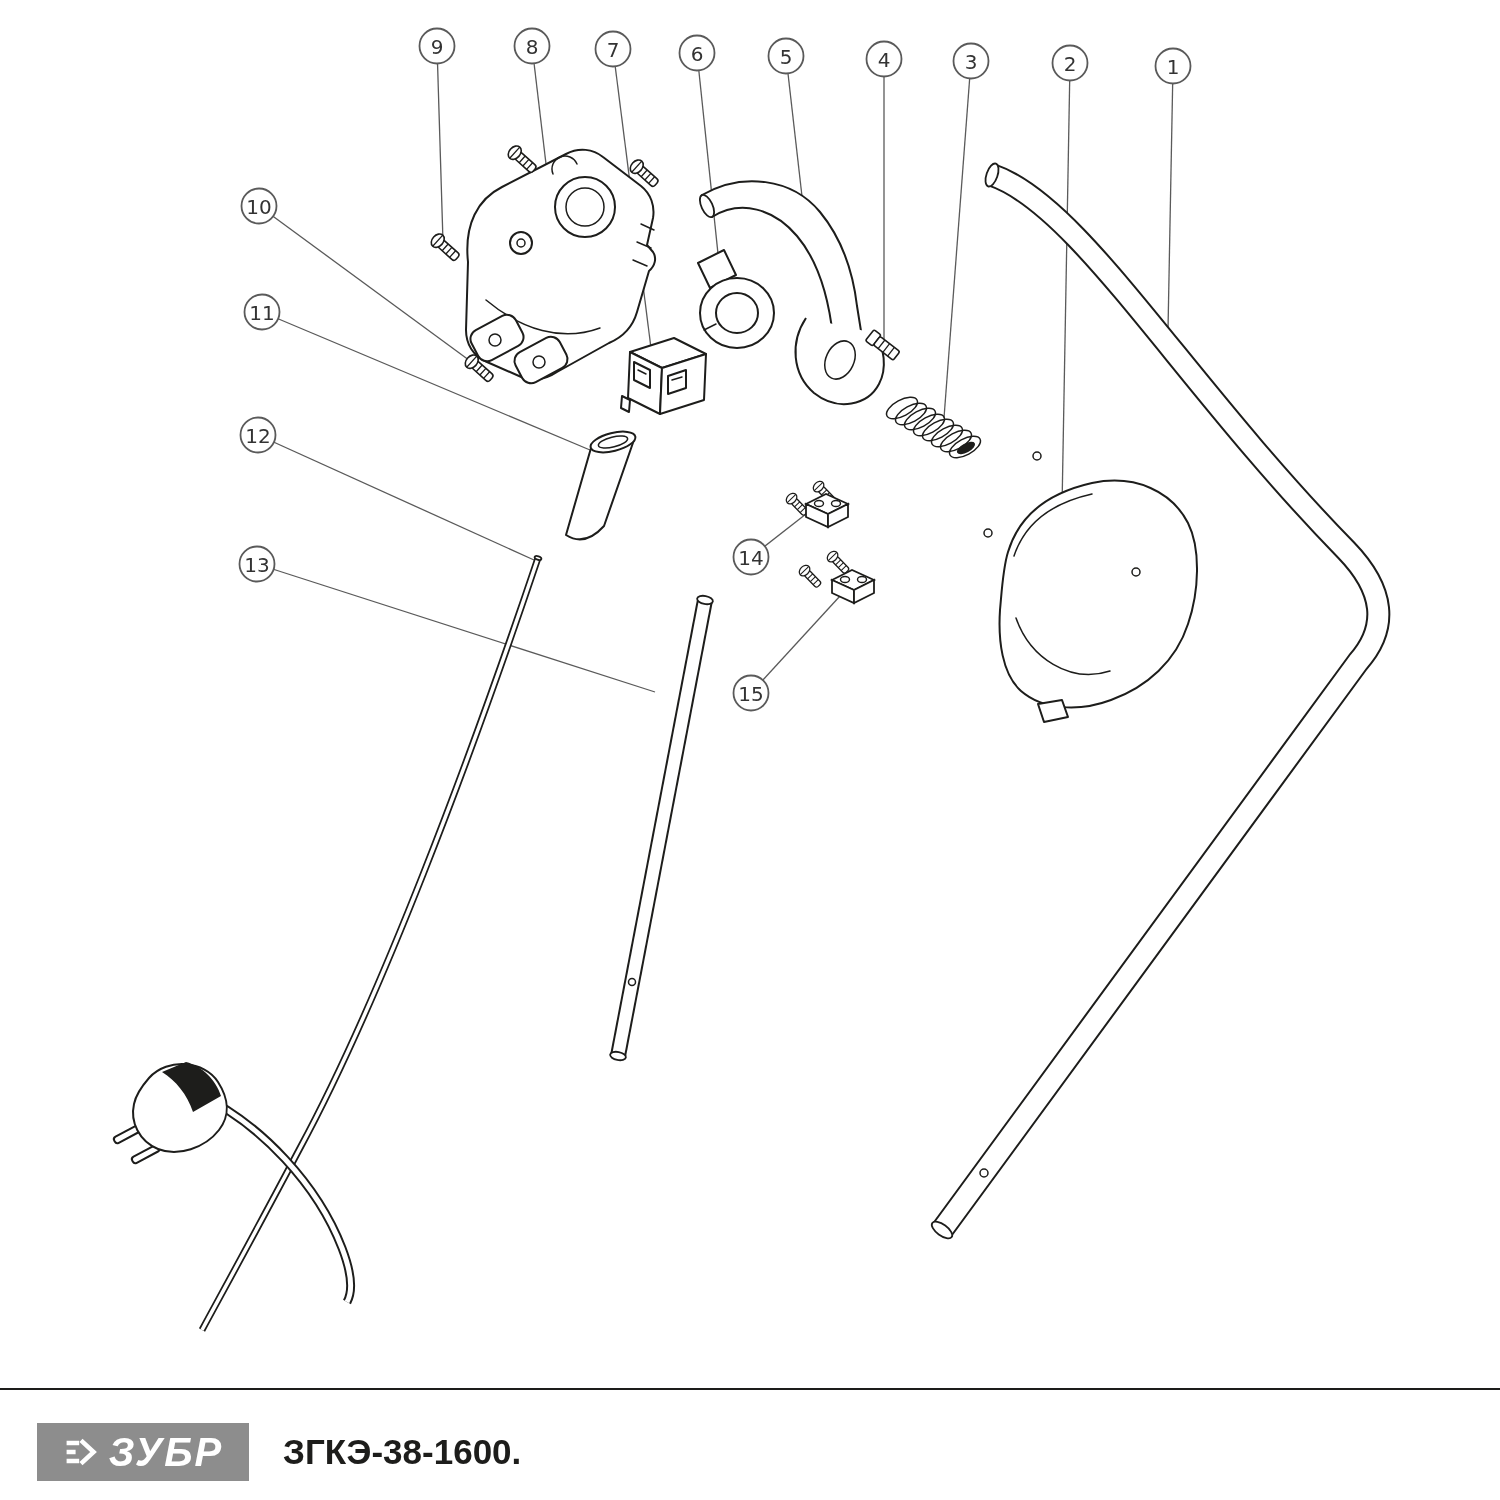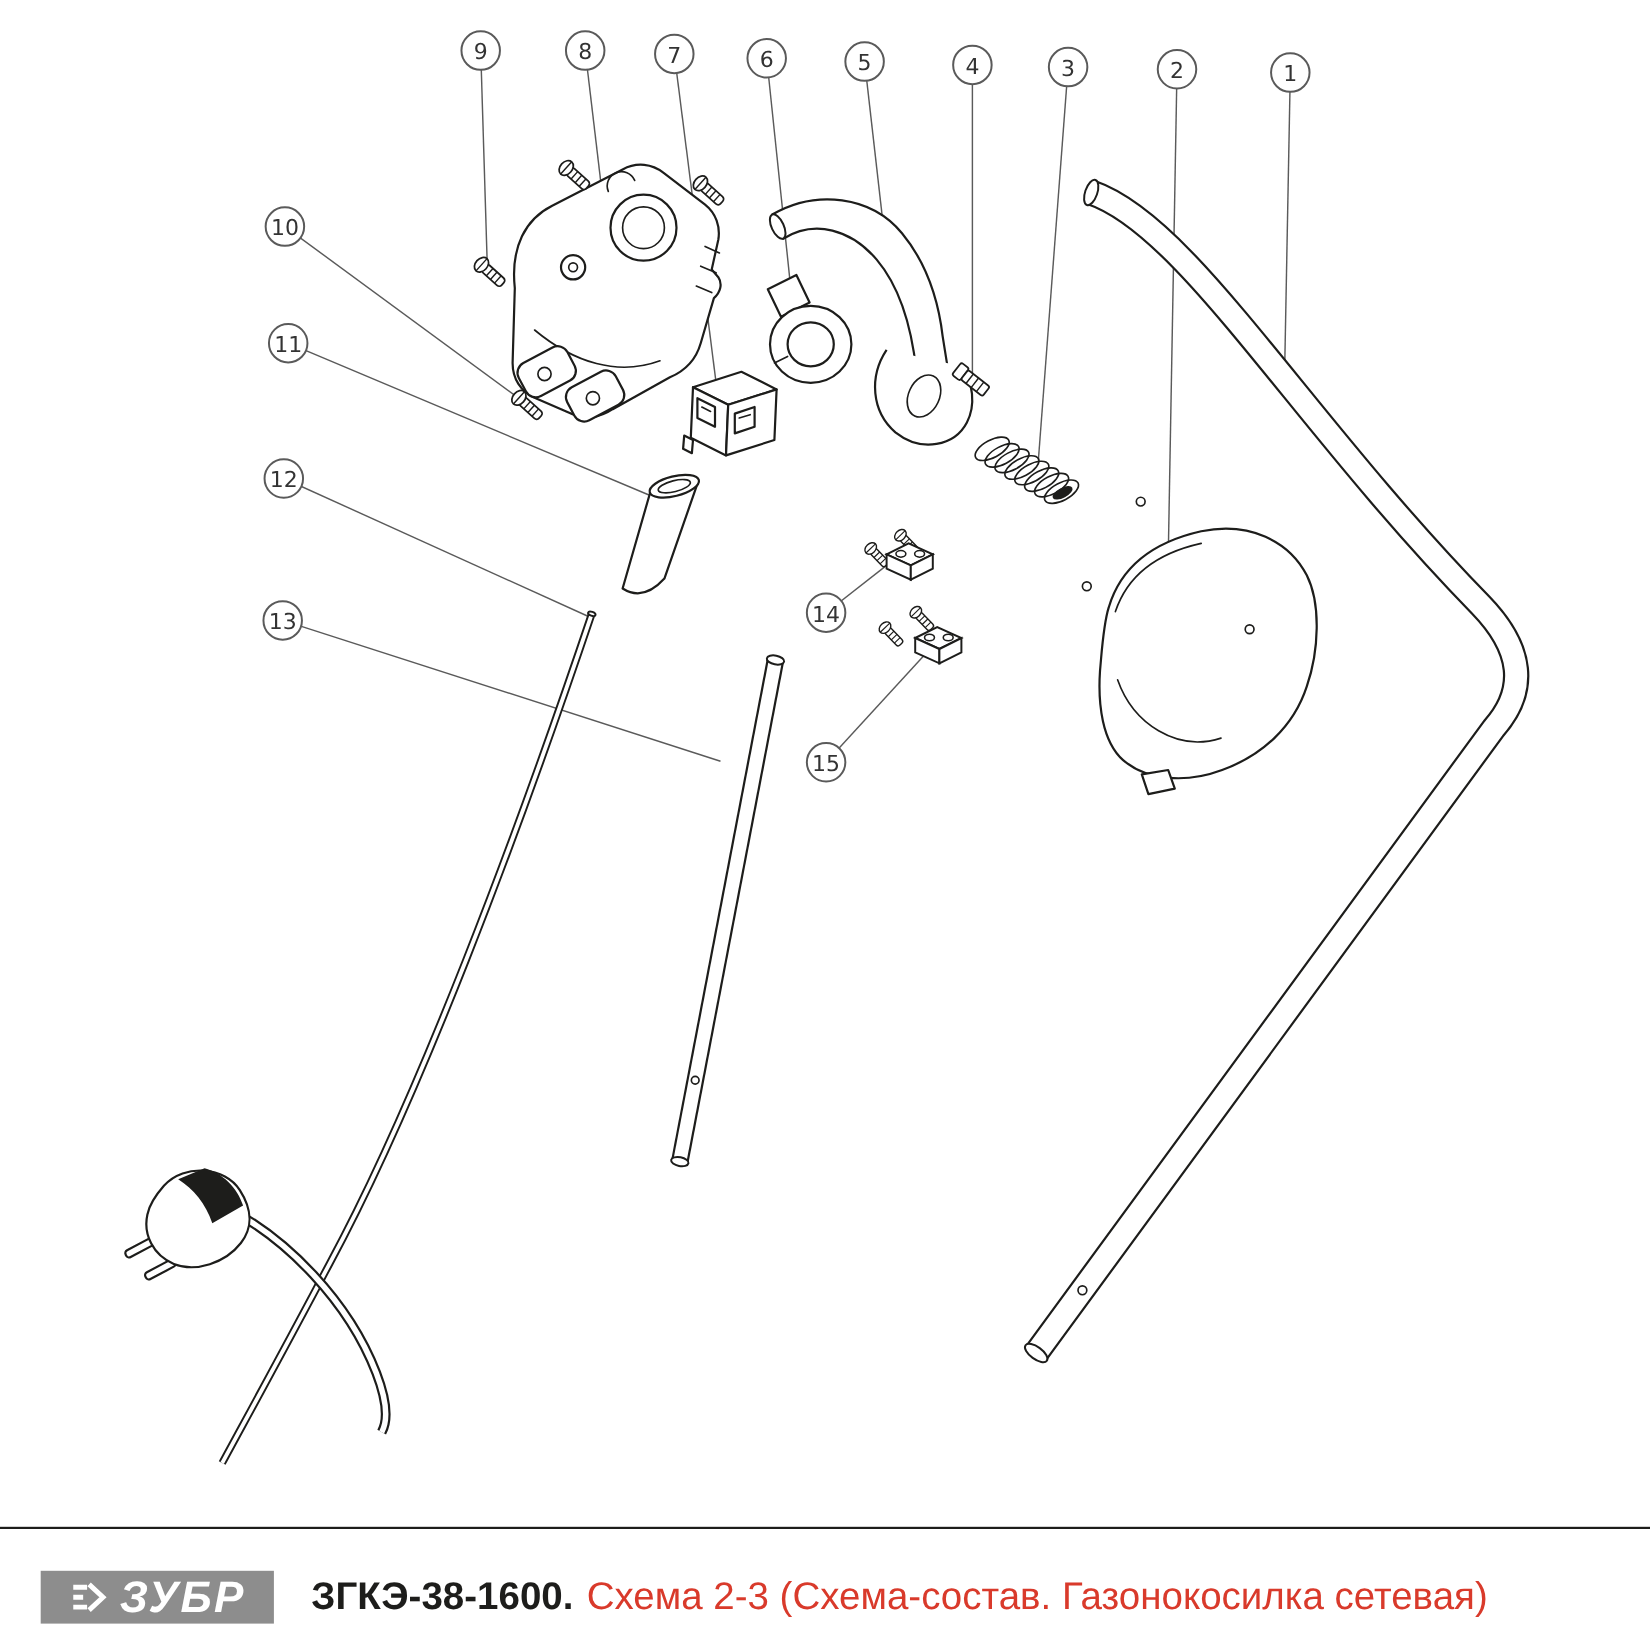--- a/index.html
+++ b/index.html
@@ -40,21 +40,21 @@
 
   
   .footer{
     position:absolute;left:0;top:1388px;width:1500px;height:112px;
     border-top:2px solid var(--text-black);
     display:flex;align-items:center;gap:34px;
     padding:14px 0 0 37px;box-sizing:border-box;
     font-family:"Liberation Sans", sans-serif;
   }
   .logo{
-    width:212px;height:48px;background:var(--logo-bg);
+    width:212px;height:58px;background:var(--logo-bg);
     display:flex;align-items:center;justify-content:center;gap:10px;flex:0 0 auto;
   }
   .logo-icon{width:36px;height:36px}
   .logo-text{
     color:var(--logo-text);font-weight:bold;font-style:italic;
     font-size:40px;letter-spacing:2px;line-height:1;
   }
   .title{display:inline-flex;gap:12px;align-items:flex-start;white-space:nowrap}
   .title .model{font-weight:bold;font-size:35px;color:var(--text-black)}
   .title .sub{font-size:35px;color:var(--accent-red)}
@@ -302,15 +302,14 @@
 <div class="footer">
   <div class="logo">
     <svg class="logo-icon" viewBox="0 0 40 40">
       <path d="M4 10 H18 M4 20 H14 M4 30 H18" stroke="var(--logo-text)" stroke-width="5" fill="none"></path>
       <path d="M20 7 L34 20 L20 33" stroke="var(--logo-text)" stroke-width="5" fill="none"></path>
     </svg>
     <span class="logo-text">ЗУБР</span>
   </div>
   <div class="title">
     <span class="model">ЗГКЭ-38-1600.</span>
-    <span class="sub">Схема 2-3 (Схема-состав. Газонокосилка сетевая)</span>
   </div>
 </div>
 
 </body></html>

